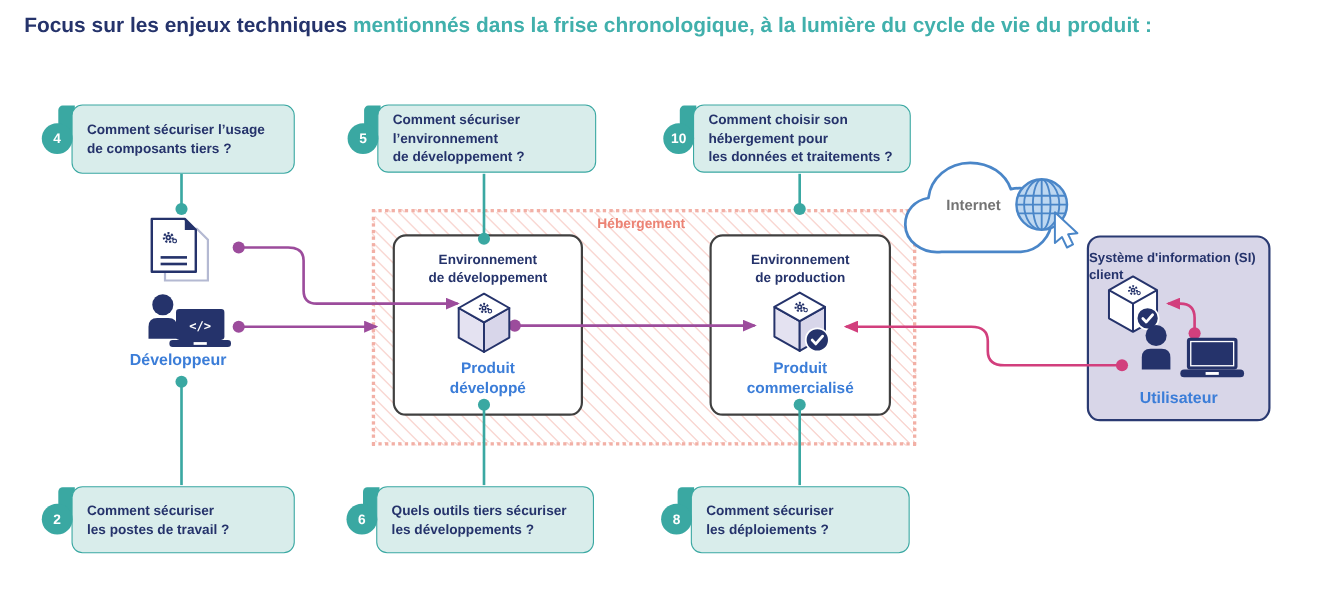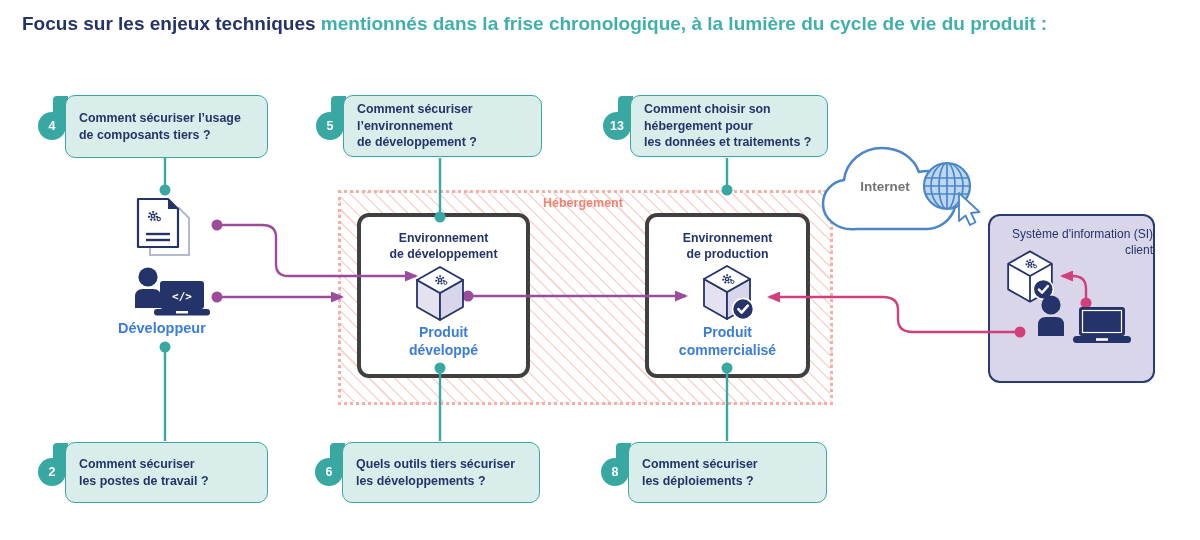--- a/index.html
+++ b/index.html
@@ -17,30 +17,30 @@
   .qbadge{position:absolute;left:-27px;width:28px;height:28px;border-radius:50%;background:#3aa8a2;
           color:#fff;font-size:12.5px;font-weight:700;display:flex;align-items:center;justify-content:center;z-index:1;}
 
   
   .hatch{position:absolute;left:338px;top:190px;width:495px;height:215px;z-index:1;box-sizing:border-box;
          border:3px dotted #f2b0a6;
          background:repeating-linear-gradient(45deg, rgba(236,131,116,.33) 0 1.5px, transparent 1.5px 9px);}
   .hatchlabel{position:absolute;left:543px;top:196px;font-size:12.5px;font-weight:700;color:#ec8374;z-index:4;}
 
   
-  .envbox{position:absolute;background:#fff;border:4px solid #404040;border-radius:12px;z-index:2;box-sizing:border-box;}
+  .envbox{position:absolute;background:#fff;border:2px solid #404040;border-radius:12px;z-index:2;box-sizing:border-box;}
   .envtitle{margin-top:13px;text-align:center;font-size:12.3px;font-weight:700;color:#25336b;
             line-height:1.32;white-space:pre-line;}
   .product{position:absolute;bottom:15px;width:100%;text-align:center;font-size:14px;font-weight:700;
            color:#3b7dd8;line-height:1.25;white-space:pre-line;}
 
   
   .sibox{position:absolute;left:988px;top:214px;width:167px;height:169px;background:#d8d6e8;
          border:2px solid #2a3a72;border-radius:12px;z-index:2;box-sizing:border-box;}
-  .sititle{margin-top:11px;text-align:right;font-size:12px;font-weight:400;color:#25336b;
+  .sititle{margin-top:11px;text-align:left;font-size:12px;font-weight:700;color:#25336b;
            line-height:1.3;white-space:pre-line;}
   .siuser{position:absolute;bottom:11px;width:100%;text-align:center;font-size:14.5px;font-weight:700;color:#3b7dd8;}
 
   .cloudlabel{position:absolute;left:849px;top:179px;width:72px;text-align:center;
               font-size:13.5px;font-weight:700;color:#737373;z-index:4;}
   .devlabel{position:absolute;left:118px;top:320px;width:128px;text-align:left;
             font-size:14.5px;font-weight:700;color:#3b7dd8;z-index:4;}
 
   .overlay{position:absolute;left:0;top:0;z-index:3;pointer-events:none;}
 </style>
@@ -66,21 +66,21 @@
     <div class="qribbon" style="height:32px"></div>
     <div class="qbadge" style="top:17px">5</div>
     <div class="qbody">
         <span class="qtext">Comment sécuriser
 l’environnement
 de développement ?</span>
       </div>
   </div>
   <div class="qbox" style="left:630px;top:95px;width:198px;height:62px">
     <div class="qribbon" style="height:32px"></div>
-    <div class="qbadge" style="top:17px">13</div>
+    <div class="qbadge" style="top:17px">10</div>
     <div class="qbody">
         <span class="qtext">Comment choisir son
 hébergement pour
 les données et traitements ?</span>
       </div>
   </div>
 
   <div class="qbox" style="left:65px;top:442px;width:203px;height:61px">
     <div class="qribbon" style="height:31px"></div>
     <div class="qbadge" style="top:16px">2</div>
@@ -115,20 +115,21 @@
   <div class="envbox" style="left:645px;top:213px;width:165px;height:165px">
     <div class="envtitle">Environnement
 de production</div>
     <div class="product">Produit
 commercialisé</div>
   </div>
 
   <div class="sibox">
     <div class="sititle">Système d'information (SI)
 client</div>
+    <div class="siuser">Utilisateur</div>
   </div>
 
   <div class="cloudlabel">Internet</div>
   <div class="devlabel">Développeur</div>
 
   <svg class="overlay" width="1200" height="540" viewBox="0 0 1200 540">
     <defs>
       <marker id="mpu" markerWidth="13" markerHeight="11" refX="11" refY="5.5" orient="auto" markerUnits="userSpaceOnUse">
         <path d="M0 0 L13 5.5 L0 11 Z" fill="#9c4c9c"></path>
       </marker>

